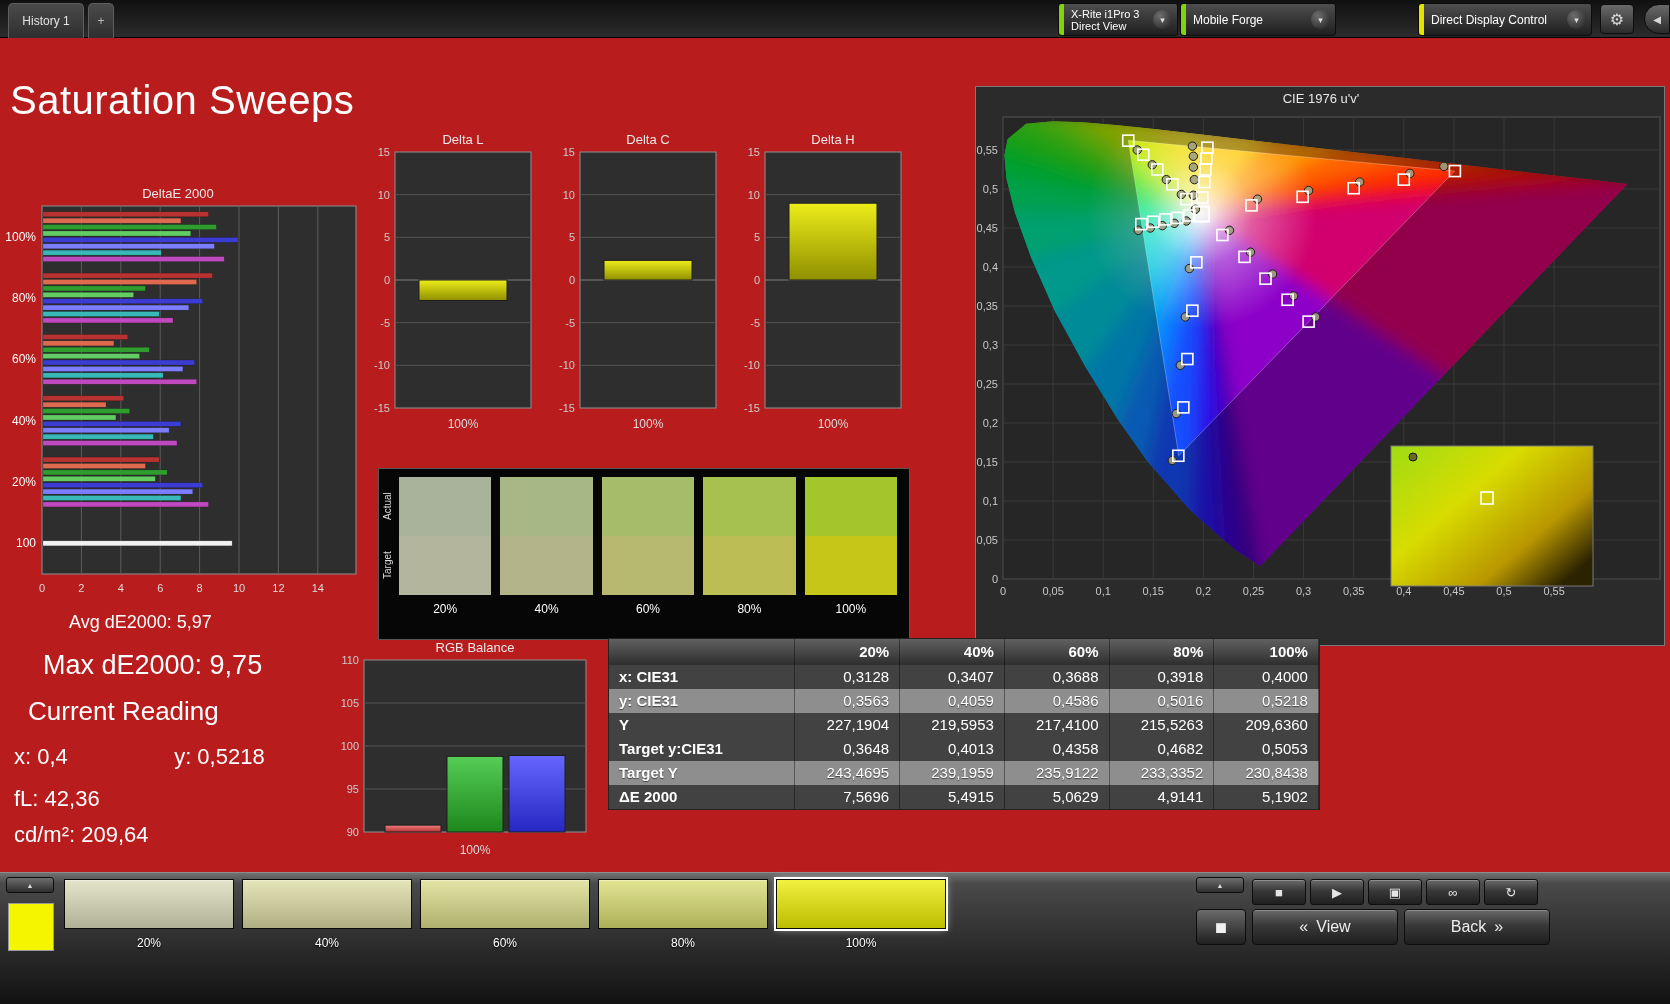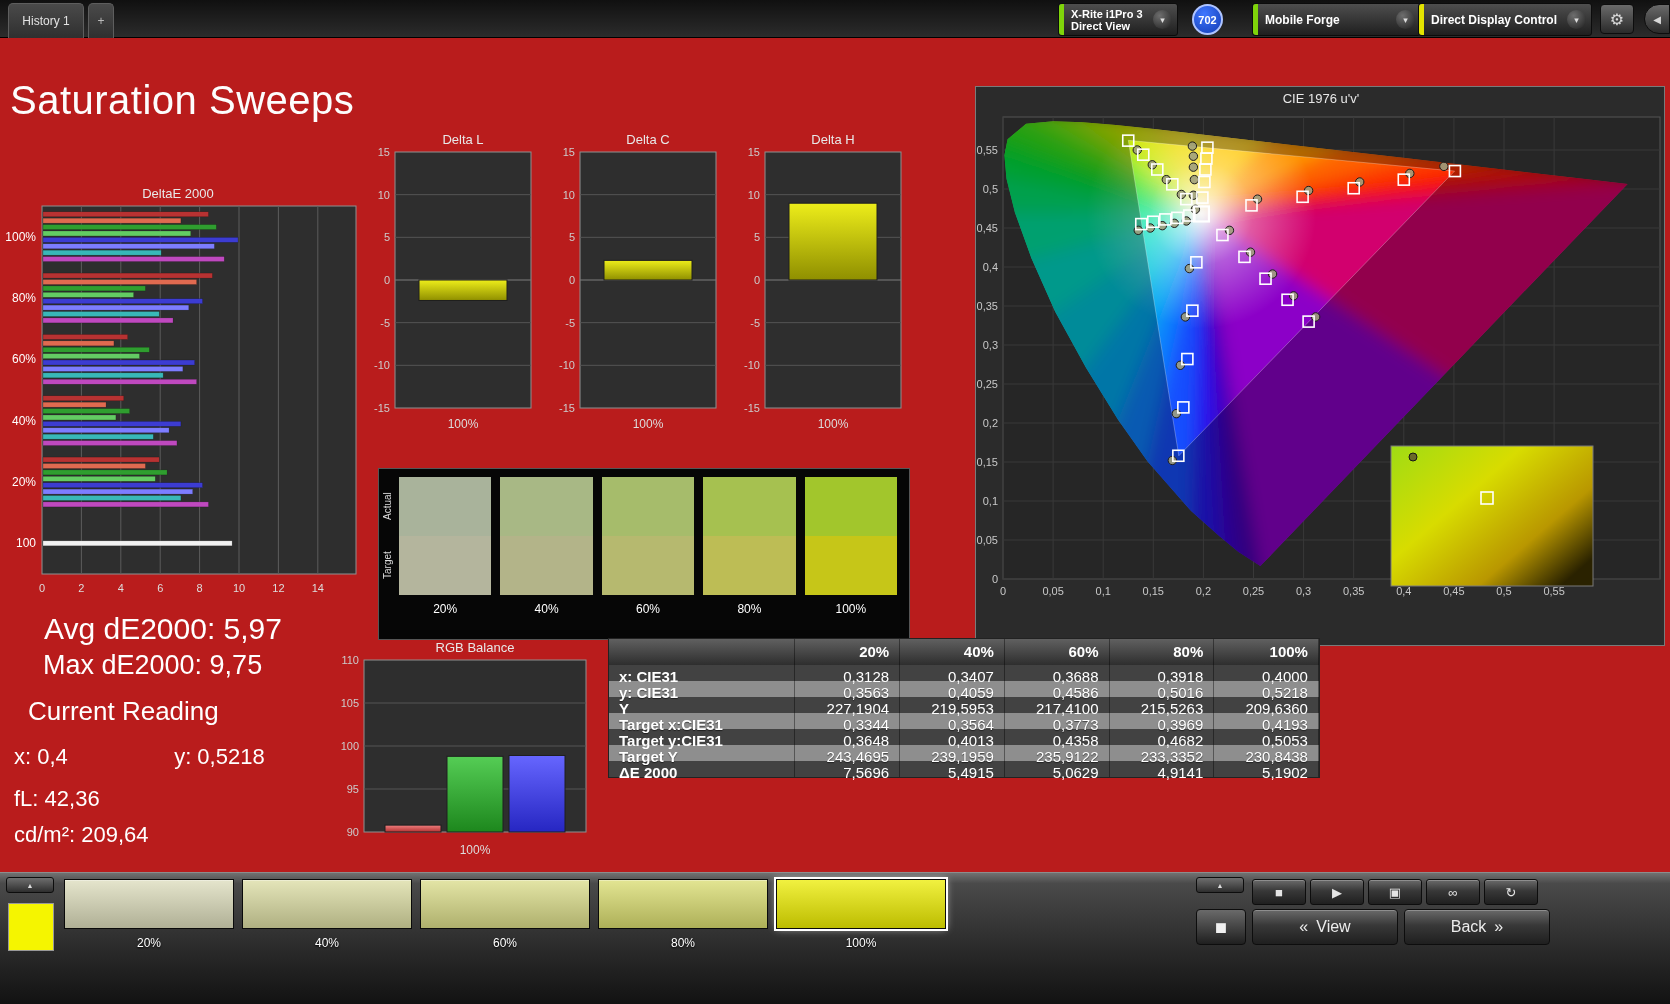--- a/index.html
+++ b/index.html
@@ -4,50 +4,50 @@
 <style>
 *{box-sizing:border-box;margin:0;padding:0}
 html,body{background:#2b2b2b;font-family:"Liberation Sans",sans-serif}
 #app{position:relative;width:1670px;height:1004px;background:#b91c1c;color:#fff;overflow:hidden}
 
 .topbar{position:absolute;top:0;left:0;width:100%;height:38px;background:linear-gradient(#101010,#2c2c2c);border-bottom:1px solid #000}
 .tab{position:absolute;left:8px;top:3px;width:76px;height:35px;background:linear-gradient(#4a4a4a,#2f2f2f);border:1px solid #5e5e5e;border-bottom:none;border-radius:5px 5px 0 0;color:#e3e3e3;font-size:12px;display:flex;align-items:center;justify-content:center;cursor:default}
 .tab-add{left:88px;width:26px;color:#bbb}
 .widget{position:absolute;top:3px;height:33px;background:linear-gradient(#4e4e4e,#1f1f1f);border:1px solid #0c0c0c;border-radius:3px;display:flex;align-items:center;color:#fff}
 .widget .accent{width:5px;align-self:stretch;border-radius:3px 0 0 3px}
-.widget .wtext{flex:1;padding:0 7px;font-size:11px;font-weight:bold}
+.widget .wtext{flex:1;padding:0 7px;font-size:11px;font-weight:normal}
 .widget .wtext div{line-height:12px;white-space:nowrap}
 .widget .wtext.single{font-size:12px}
 .widget .chev{width:19px;height:19px;border-radius:50%;background:radial-gradient(circle at 35% 30%,#6e6e6e,#1d1d1d);margin-right:5px;display:flex;align-items:center;justify-content:center;font-size:9px;color:#ddd;flex:none}
 .badge{position:absolute;top:4px;left:1192px;width:31px;height:31px;border-radius:50%;background:radial-gradient(circle at 38% 30%,#3f77ff,#123bb4);border:2px solid #aec4ff;color:#fff;font-size:11px;font-weight:bold;display:flex;align-items:center;justify-content:center}
 .iconbtn{position:absolute;top:4px;background:linear-gradient(#6a6a6a,#2a2a2a);border:1px solid #0d0d0d;border-radius:4px;color:#d8d8d8;display:flex;align-items:center;justify-content:center}
 
 .page-title{position:absolute;left:10px;top:78px;font-size:40px;font-weight:normal;color:#fdfdfd;letter-spacing:.5px}
 svg{position:absolute;overflow:visible}
 #svg-cie{background:#2b2b2b;border:1px solid #7a7a7a;overflow:hidden}
 
 .rdg{position:absolute;color:#fff;white-space:nowrap}
-.avg{left:44px;top:612px;font-size:30px}
+.avg{left:69px;top:612px;font-size:18px}
 .max{left:43px;top:650px;font-size:27px}
 .curr{left:28px;top:696px;font-size:26px}
 .xy{left:14px;top:744px;font-size:22px}
 .xy .xv{display:inline-block;width:154px}
 .fl{left:14px;top:786px;font-size:22px}
 .cd{left:14px;top:822px;font-size:22px}
 
 .strip{position:absolute;left:378px;top:468px;width:532px;height:172px;background:#060606;border:1px solid #555;display:flex}
 .strip-gutter{width:18px;display:flex;flex-direction:column;padding-top:8px}
 .vlabel{writing-mode:vertical-rl;transform:rotate(180deg);font-size:10px;color:#ddd;height:59px;display:flex;align-items:center;justify-content:center;width:16px}
 #strip-cols{flex:1;display:flex;gap:9px;padding:8px 12px 0 2px}
 .scol{flex:1;display:flex;flex-direction:column}
 .scol .sw{height:59px}
 .scol .slabel{text-align:center;font-size:12px;color:#fff;margin-top:7px}
 
 .table{position:absolute;left:608px;top:638px;width:712px;font-size:15px;border:1px solid #222}
-.trow{display:flex;height:16px;line-height:24px}
+.trow{display:flex;height:24px;line-height:24px}
 .trow.thead{background:linear-gradient(#606060,#2e2e2e);height:26px;line-height:26px;font-weight:bold}
 .trow.even{background:#424242}
 .trow.odd{background:#8e8e8e;text-shadow:0 1px 1px rgba(0,0,0,.55)}
 .tcell{border-right:1px solid rgba(0,0,0,.4);color:#fff}
 .tcell.lbl{width:187px;padding-left:10px;font-weight:bold}
 .tcell.num{width:105px;text-align:right;padding-right:10px}
 
 .bottombar{position:absolute;left:0;top:872px;width:1670px;height:132px;background:linear-gradient(180deg,#717171 0%,#4a4a4a 8%,#2c2c2c 55%,#121212 100%);border-top:1px solid #8d8d8d}
 .mini-btn{position:absolute;height:16px;background:linear-gradient(#6e6e6e,#2e2e2e);border:1px solid #0d0d0d;border-radius:3px;color:#ddd;font-size:7px;display:flex;align-items:center;justify-content:center}
 .current-swatch{position:absolute;left:8px;top:30px;width:46px;height:48px;border:1px solid #999}
@@ -80,21 +80,21 @@
       </div>
       <div class="chev">
           <span>▾</span>
         </div>
     </div>
 
     <div class="badge">
       <span>702</span>
     </div>
 
-    <div class="widget" style="left:1252px;width:169px">
+    <div class="widget" style="left:1180px;width:156px">
       <div class="accent" style="background: rgb(127, 212, 10);"></div>
       <div class="wtext single">
         <div>Mobile Forge</div>
       </div>
       <div class="chev">
           <span>▾</span>
         </div>
     </div>
 
     <div class="widget" style="left:1418px;width:174px">
@@ -511,28 +511,20 @@
         <div class="tcell num">0,5218</div>
       </div>
       <div class="trow even">
         <div class="tcell lbl">Y</div>
         <div class="tcell num">227,1904</div>
         <div class="tcell num">219,5953</div>
         <div class="tcell num">217,4100</div>
         <div class="tcell num">215,5263</div>
         <div class="tcell num">209,6360</div>
       </div>
-      <div class="trow odd">
-        <div class="tcell lbl">Target x:CIE31</div>
-        <div class="tcell num">0,3344</div>
-        <div class="tcell num">0,3564</div>
-        <div class="tcell num">0,3773</div>
-        <div class="tcell num">0,3969</div>
-        <div class="tcell num">0,4193</div>
-      </div>
       <div class="trow even">
         <div class="tcell lbl">Target y:CIE31</div>
         <div class="tcell num">0,3648</div>
         <div class="tcell num">0,4013</div>
         <div class="tcell num">0,4358</div>
         <div class="tcell num">0,4682</div>
         <div class="tcell num">0,5053</div>
       </div>
       <div class="trow odd">
         <div class="tcell lbl">Target Y</div>

